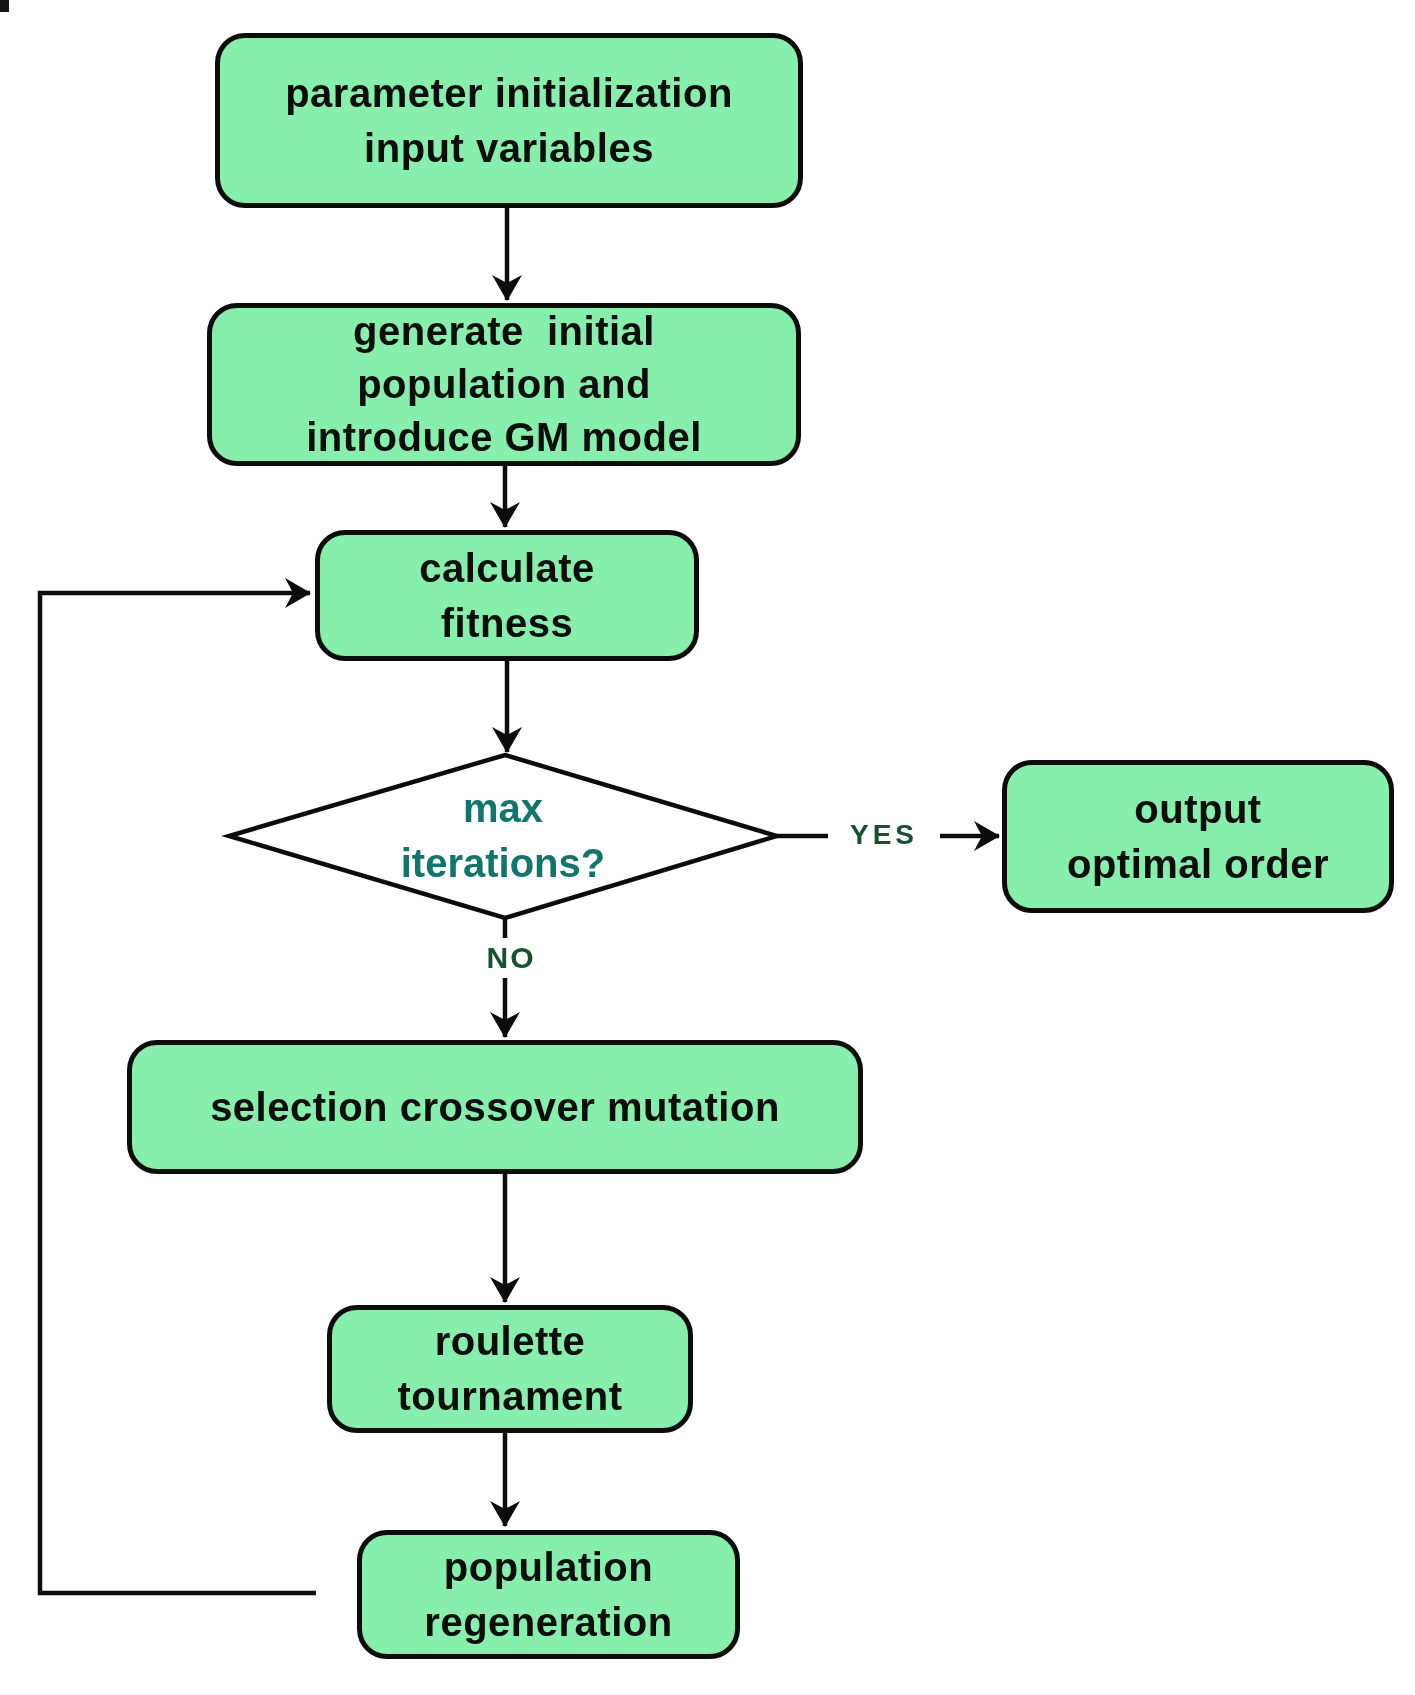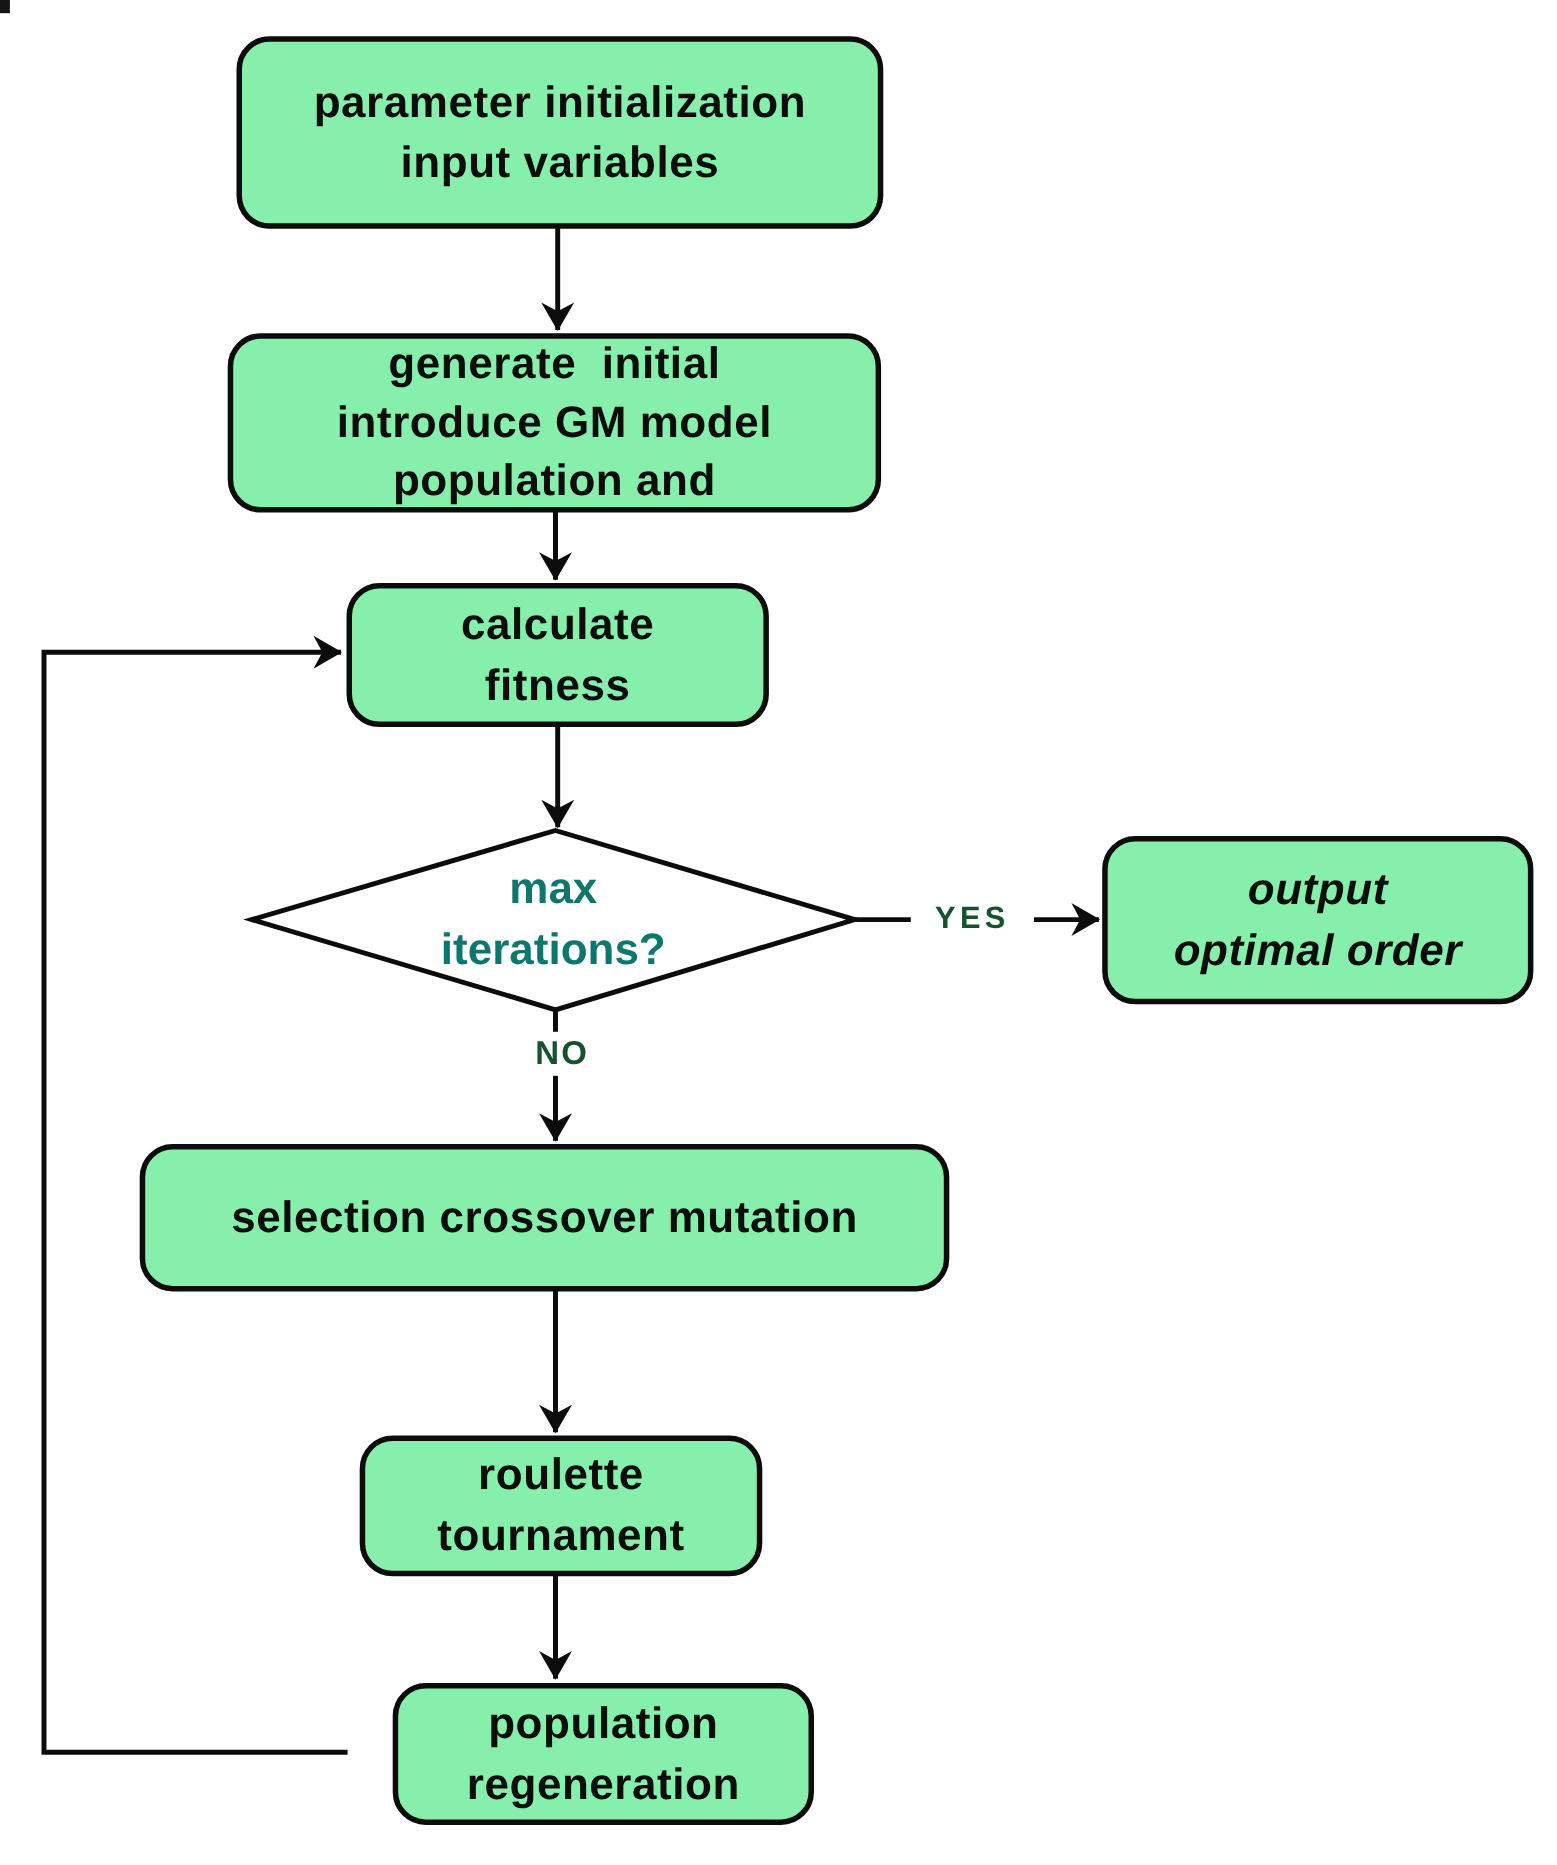--- a/index.html
+++ b/index.html
@@ -78,35 +78,35 @@
   <div class="edge-label label-yes">YES</div>
   <div class="edge-label label-no">NO</div>
 
   <div class="node" style="left:215px; top:33px; width:588px; height:175px;">
     <span class="line">parameter initialization</span>
     <span class="line">input variables</span>
   </div>
 
   <div class="node" style="left:207px; top:303px; width:594px; height:163px; line-height:53px;">
     <span class="line">generate  initial</span>
+    <span class="line">population and</span>
     <span class="line">introduce GM model</span>
-    <span class="line">population and</span>
   </div>
 
   <div class="node" style="left:315px; top:530px; width:384px; height:131px;">
     <span class="line">calculate</span>
     <span class="line">fitness</span>
   </div>
 
   <div class="diamond-text">
     <span class="line">max</span>
     <span class="line">iterations?</span>
   </div>
 
-  <div class="node" style="left:1002px; top:760px; width:392px; height:153px;font-style:italic;">
+  <div class="node" style="left:1002px; top:760px; width:392px; height:153px;">
     <span class="line">output</span>
     <span class="line">optimal order</span>
   </div>
 
   <div class="node" style="left:127px; top:1040px; width:736px; height:134px;">
     <span class="line">selection crossover mutation</span>
   </div>
 
   <div class="node" style="left:327px; top:1305px; width:366px; height:128px;">
     <span class="line">roulette</span>

